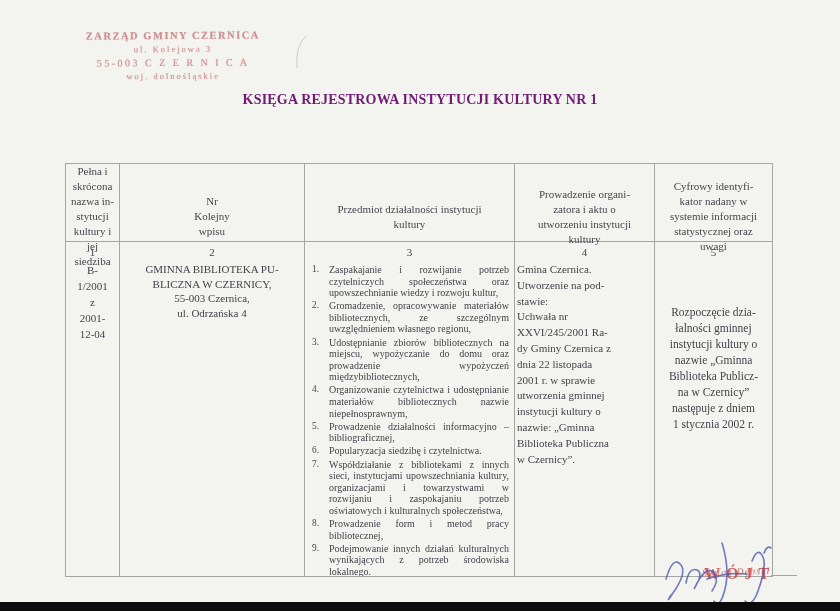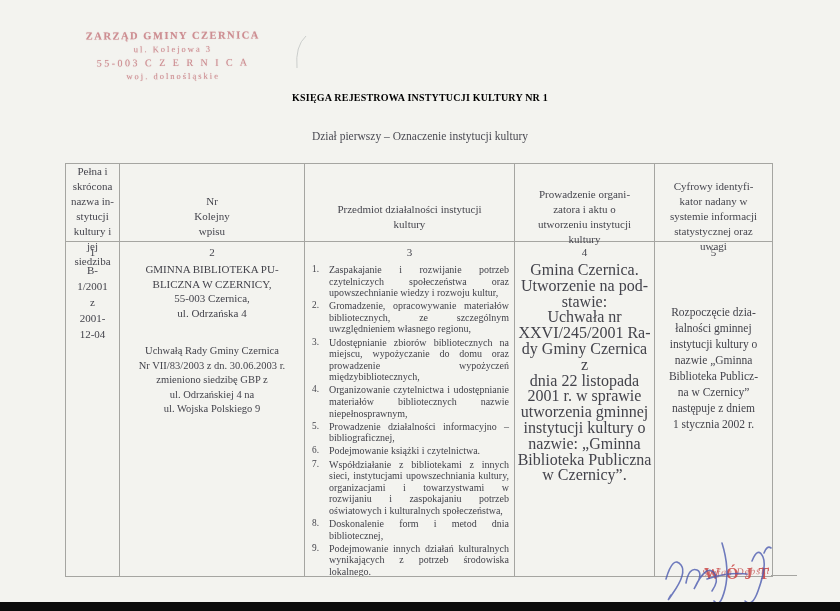--- a/index.html
+++ b/index.html
@@ -15,21 +15,21 @@
     color:#c4767c;opacity:.8;transform:rotate(-.4deg);
     text-shadow:0 0 1px rgba(196,118,124,.55);
   }
   .stamp-l1{font-size:10.5px;font-weight:bold;letter-spacing:1.5px;}
   .stamp-l2{font-size:8.5px;letter-spacing:2px;margin-top:3px;}
   .stamp-l3{font-size:10px;letter-spacing:2.5px;margin-top:3px;}
   .stamp-l4{font-size:8.5px;letter-spacing:2px;margin-top:3px;}
   .pen-mark{position:absolute;left:286px;top:30px;opacity:.45;}
   .title{
     position:absolute;left:0;top:92px;width:100%;margin:0;text-align:center;
-    font-size:10px;font-weight:bold;color:#000000;letter-spacing:.2px;
+    font-size:14px;font-weight:bold;color:#701a75;letter-spacing:.2px;
   }
   .subtitle{
     position:absolute;left:0;top:130px;width:100%;text-align:center;
     font-size:11.5px;color:#4a4a52;
   }
   
   .tbl{
     position:absolute;left:65px;top:163px;width:706px;
     border:1px solid #a5a5a1;
   }
@@ -46,21 +46,21 @@
   .bc:first-child{border-left:none;}
   .col-num{text-align:center;font-size:11px;line-height:15px;margin-bottom:2px;color:#46464e;}
   .ml{white-space:pre-line;}
   .entry{font-size:11px;line-height:16px;text-align:center;}
   .name{font-size:11px;line-height:14.5px;text-align:center;font-weight:500;margin-bottom:24px;}
   .note{font-size:10.5px;line-height:14.5px;text-align:center;}
   .acts{padding:2px 5px 0 7px;}
   .act-item{display:flex;margin-bottom:1.5px;}
   .act-num{width:17px;flex-shrink:0;font-size:9.3px;line-height:11.6px;}
   .act-text{flex:1;font-size:10px;line-height:11.6px;text-align:justify;}
-  .organizer{font-size:16px;line-height:15.8px;text-align:center;padding:0 2px;}
+  .organizer{font-size:11px;line-height:15.8px;text-align:left;padding:0 2px;}
   .identifier{font-size:11.5px;line-height:16px;text-align:center;padding:0 2px;margin-top:44px;}
   .bottom-line-ext{position:absolute;left:771px;top:575px;width:26px;height:1px;background:#a5a5a1;}
   
   .wojt-title{
     position:absolute;left:704px;top:565px;color:#cb4343;font-weight:bold;
     font-size:16px;letter-spacing:6px;opacity:.85;
   }
   .wojt-name{
     position:absolute;left:702px;top:566px;color:#c25555;font-style:italic;
     font-size:10px;letter-spacing:1px;opacity:.8;transform:rotate(-2deg);
@@ -78,21 +78,20 @@
     <div class="stamp-l2">ul. Kolejowa 3</div>
     <div class="stamp-l3">55-003  C Z E R N I C A</div>
     <div class="stamp-l4">woj. dolnośląskie</div>
   </div>
 
   <svg class="pen-mark" width="30" height="44" viewBox="0 0 30 44">
     <path d="M20,6 q-11,10 -9,32" stroke="#9aa0a0" stroke-width="1" fill="none"></path>
   </svg>
 
   <h1 class="title">KSIĘGA REJESTROWA INSTYTUCJI KULTURY NR 1</h1>
-  <div class="subtitle">Dział pierwszy – Oznaczenie instytucji kultury</div>
 
   <div class="tbl">
     <div class="thead">
       <div class="hc">Pełna i skrócona nazwa in-
 stytucji kultury i jej siedziba</div>
       <div class="hc">Nr
 Kolejny
 wpisu</div>
       <div class="hc">Przedmiot działalności instytucji
 kultury</div>
@@ -114,25 +113,20 @@
 z
 2001-
 12-04</div>
       </div>
       <div class="bc">
         <div class="col-num">2</div>
         <div class="name ml">GMINNA BIBLIOTEKA PU-
 BLICZNA W CZERNICY,
 55-003 Czernica,
 ul. Odrzańska 4</div>
-        <div class="note ml">Uchwałą Rady Gminy Czernica
-Nr VII/83/2003 z dn. 30.06.2003 r.
-zmieniono siedzibę GBP z
-ul. Odrzańskiej 4 na
-ul. Wojska Polskiego 9</div>
       </div>
       <div class="bc">
         <div class="col-num">3</div>
         <div class="acts">
             <div class="act-item">
               <span class="act-num">1.</span>
               <span class="act-text">Zaspakajanie i rozwijanie potrzeb czytelniczych społeczeństwa oraz upowszechnianie wiedzy i rozwoju kultur,</span>
             </div>
             <div class="act-item">
               <span class="act-num">2.</span>
@@ -145,29 +139,29 @@
             <div class="act-item">
               <span class="act-num">4.</span>
               <span class="act-text">Organizowanie czytelnictwa i udostępnianie materiałów bibliotecznych nazwie niepełnosprawnym,</span>
             </div>
             <div class="act-item">
               <span class="act-num">5.</span>
               <span class="act-text">Prowadzenie działalności informacyjno – bibliograficznej,</span>
             </div>
             <div class="act-item">
               <span class="act-num">6.</span>
-              <span class="act-text">Podejmowanie książki i czytelnictwa.</span>
+              <span class="act-text">Popularyzacja siedzibę i czytelnictwa.</span>
             </div>
             <div class="act-item">
               <span class="act-num">7.</span>
               <span class="act-text">Współdziałanie z bibliotekami z innych sieci, instytucjami upowszechniania kultury, organizacjami i towarzystwami w rozwijaniu i zaspokajaniu potrzeb oświatowych i kulturalnych społeczeństwa,</span>
             </div>
             <div class="act-item">
               <span class="act-num">8.</span>
-              <span class="act-text">Doskonalenie form i metod dnia bibliotecznej,</span>
+              <span class="act-text">Prowadzenie form i metod pracy bibliotecznej,</span>
             </div>
             <div class="act-item">
               <span class="act-num">9.</span>
               <span class="act-text">Podejmowanie innych działań kulturalnych wynikających z potrzeb środowiska lokalnego.</span>
             </div>
           </div>
       </div>
       <div class="bc">
         <div class="col-num">4</div>
         <div class="organizer ml">Gmina Czernica.

